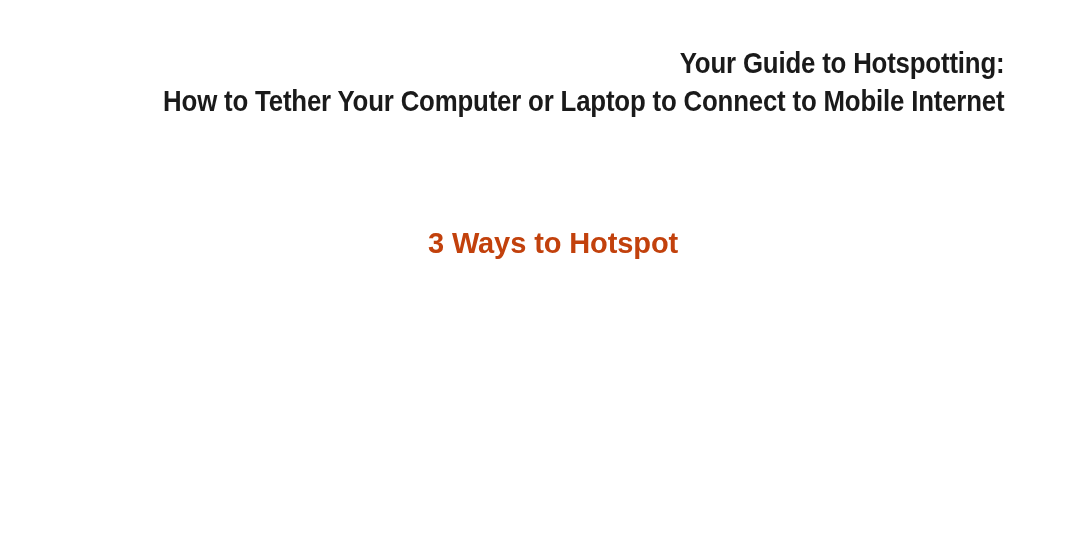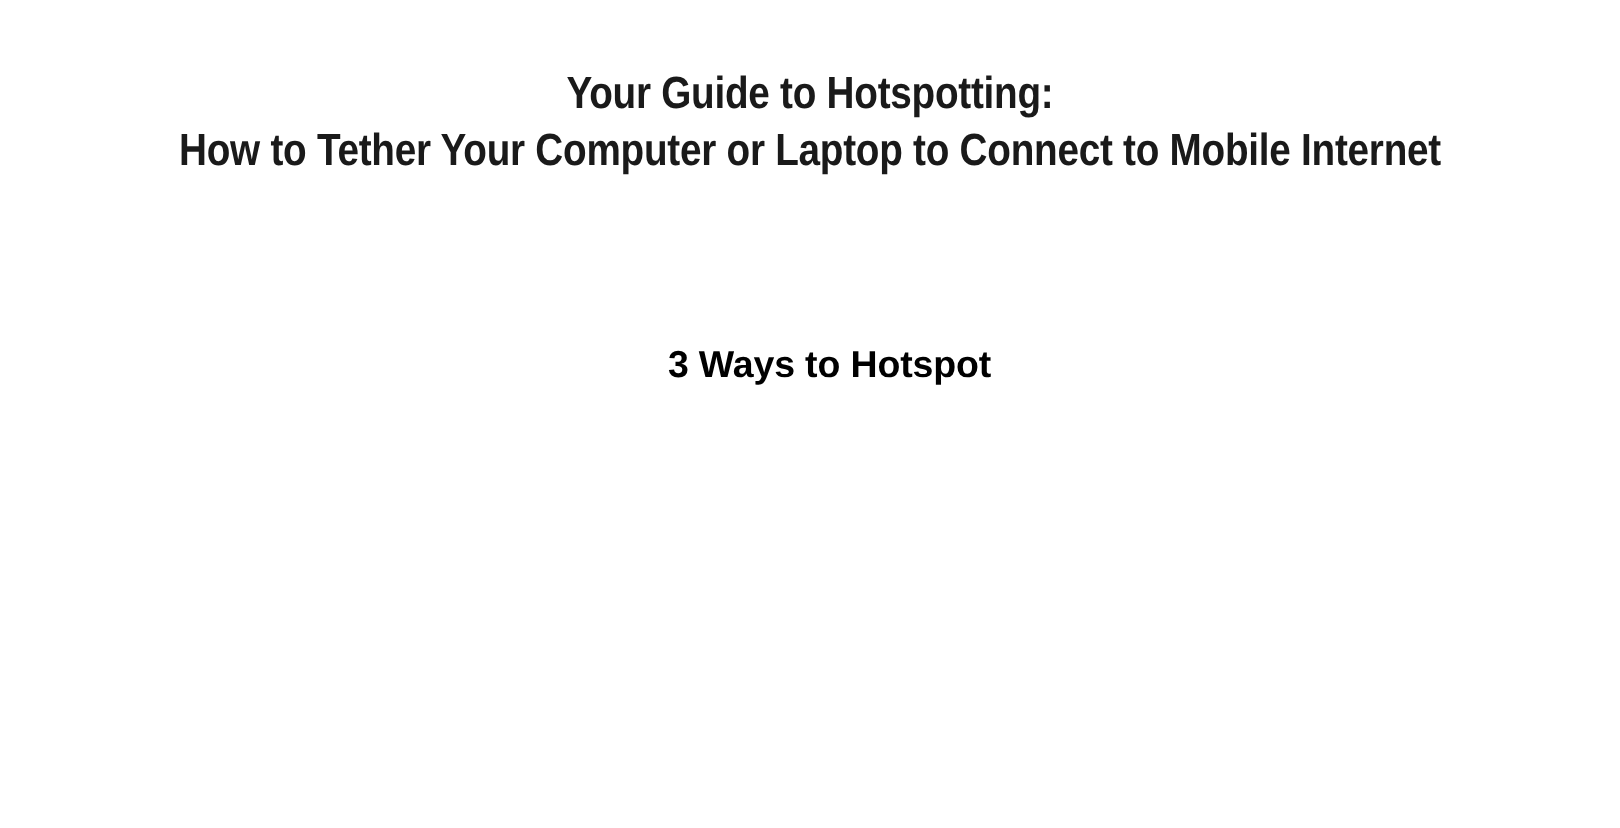--- a/index.html
+++ b/index.html
@@ -23,21 +23,21 @@
     background: #ffffff;
     box-sizing: border-box;
   }
 
   
   .title-block {
     position: absolute;
     top: 44px;
     left: 0;
     width: 1080px;
-    text-align: center;
+    text-align: right;
   }
   .title-line {
     display: block;
     font-family: "Liberation Sans", sans-serif;
     font-weight: bold;
     color: #1a1a1a;
     letter-spacing: -0.2px;
     white-space: nowrap;
   }
   .title-line-1 {
@@ -58,23 +58,23 @@
     left: 0;
     width: 1080px;
     text-align: center;
   }
   .section-heading-text {
     display: inline-block;
     position: relative;
     left: 13px;
     font-family: "Liberation Sans", sans-serif;
     font-weight: bold;
-    font-size: 25px;
+    font-size: 29px;
     line-height: 38px;
-    color: #000000;
+    color: #c2410c;
     letter-spacing: -0.1px;
     white-space: nowrap;
   }
 
   
   .illustration-row {
     position: absolute;
     top: 288px;
     left: 0;
     width: 1080px;

